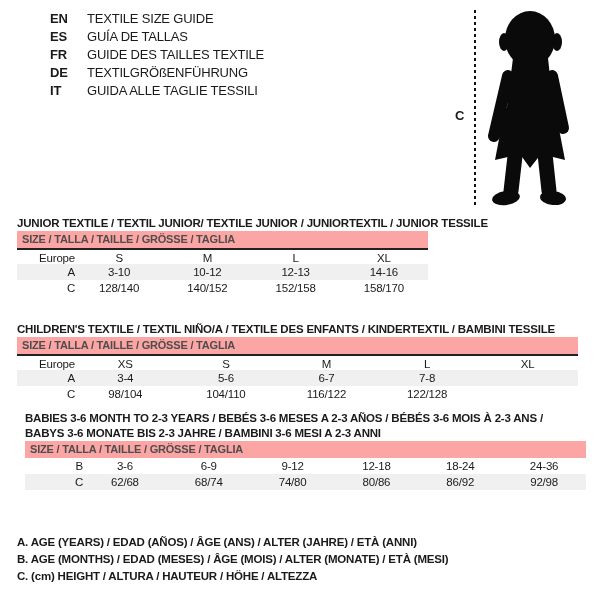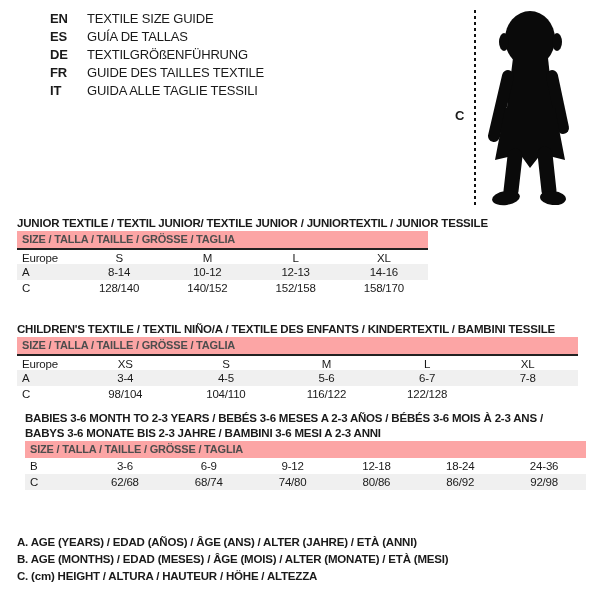--- a/index.html
+++ b/index.html
@@ -36,46 +36,46 @@
   }
   .t-title:last-of-type { margin-bottom:9px; }
   .t-bar {
     height:17px; line-height:17px; background:#fca5a5; color:#4d4d4d;
     font-size:11px; font-weight:bold; padding-left:5px; letter-spacing:-0.2px;
     white-space:nowrap; overflow:hidden;
   }
   .t-row { display:grid; height:16px; line-height:16px; font-size:11.5px; letter-spacing:-0.2px; }
   .t-row.hdr { border-top:2px solid #222; }
   .t-row.stripe { background:#f0f0f0; }
-  .cell-label { padding-left:5px; }
+  .cell-label { padding-left:5px;text-align:right; }
   .cell-val { text-align:center; }
 
   
   .footnotes { position:absolute; left:17px; top:534px; }
   .footnote { font-size:11.5px; font-weight:bold; line-height:17px; letter-spacing:-0.2px; white-space:nowrap; }
 </style>
 </head>
 <body>
 
 <div class="lang-list" id="langs">
     <div class="lang-row">
       <span class="lang-code">EN</span>
       <span class="lang-title">TEXTILE SIZE GUIDE</span>
     </div>
     <div class="lang-row">
       <span class="lang-code">ES</span>
       <span class="lang-title">GUÍA DE TALLAS</span>
     </div>
     <div class="lang-row">
+      <span class="lang-code">FR</span>
+      <span class="lang-title">GUIDE DES TAILLES TEXTILE</span>
+    </div>
+    <div class="lang-row">
       <span class="lang-code">DE</span>
       <span class="lang-title">TEXTILGRÖßENFÜHRUNG</span>
-    </div>
-    <div class="lang-row">
-      <span class="lang-code">FR</span>
-      <span class="lang-title">GUIDE DES TAILLES TEXTILE</span>
     </div>
     <div class="lang-row">
       <span class="lang-code">IT</span>
       <span class="lang-title">GUIDA ALLE TAGLIE TESSILI</span>
     </div>
   </div>
 
 <div class="dash-line"></div>
 <div class="figure-label">C</div>
 <svg class="baby-svg" width="92" height="200" viewBox="0 0 92 200" fill="#0a0a0a" aria-hidden="true">
@@ -103,21 +103,21 @@
     <div class="t-bar">SIZE / TALLA / TAILLE / GRÖSSE / TAGLIA</div>
     <div class="t-row hdr" style="grid-template-columns: 58px repeat(4, 1fr);">
       <span class="cell-label">Europe</span>
       <span class="cell-val">S</span>
       <span class="cell-val">M</span>
       <span class="cell-val">L</span>
       <span class="cell-val">XL</span>
     </div>
     <div class="t-row stripe" style="grid-template-columns: 58px repeat(4, 1fr);">
       <span class="cell-label">A</span>
-      <span class="cell-val">8-14</span>
+      <span class="cell-val">3-10</span>
       <span class="cell-val">10-12</span>
       <span class="cell-val">12-13</span>
       <span class="cell-val">14-16</span>
     </div>
     <div class="t-row" style="grid-template-columns: 58px repeat(4, 1fr);">
       <span class="cell-label">C</span>
       <span class="cell-val">128/140</span>
       <span class="cell-val">140/152</span>
       <span class="cell-val">152/158</span>
       <span class="cell-val">158/170</span>
@@ -130,21 +130,20 @@
       <span class="cell-label">Europe</span>
       <span class="cell-val">XS</span>
       <span class="cell-val">S</span>
       <span class="cell-val">M</span>
       <span class="cell-val">L</span>
       <span class="cell-val">XL</span>
     </div>
     <div class="t-row stripe" style="grid-template-columns: 58px repeat(5, 1fr);">
       <span class="cell-label">A</span>
       <span class="cell-val">3-4</span>
-      <span class="cell-val">4-5</span>
       <span class="cell-val">5-6</span>
       <span class="cell-val">6-7</span>
       <span class="cell-val">7-8</span>
     </div>
     <div class="t-row" style="grid-template-columns: 58px repeat(5, 1fr);">
       <span class="cell-label">C</span>
       <span class="cell-val">98/104</span>
       <span class="cell-val">104/110</span>
       <span class="cell-val">116/122</span>
       <span class="cell-val">122/128</span>

